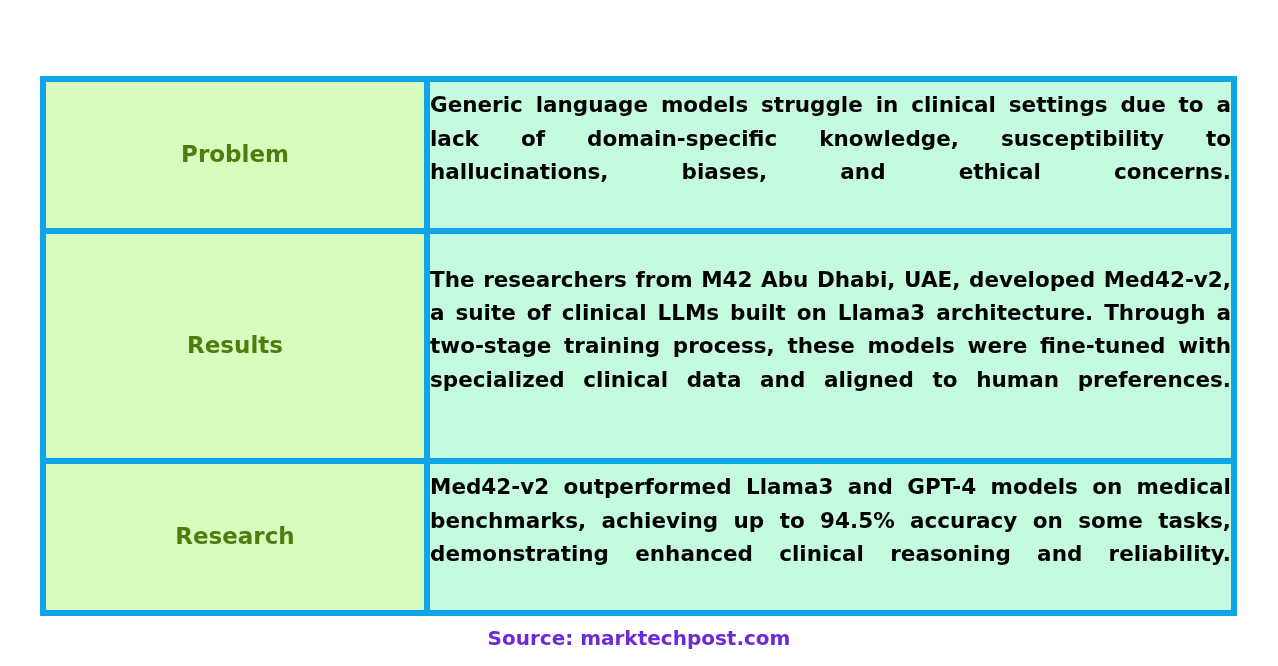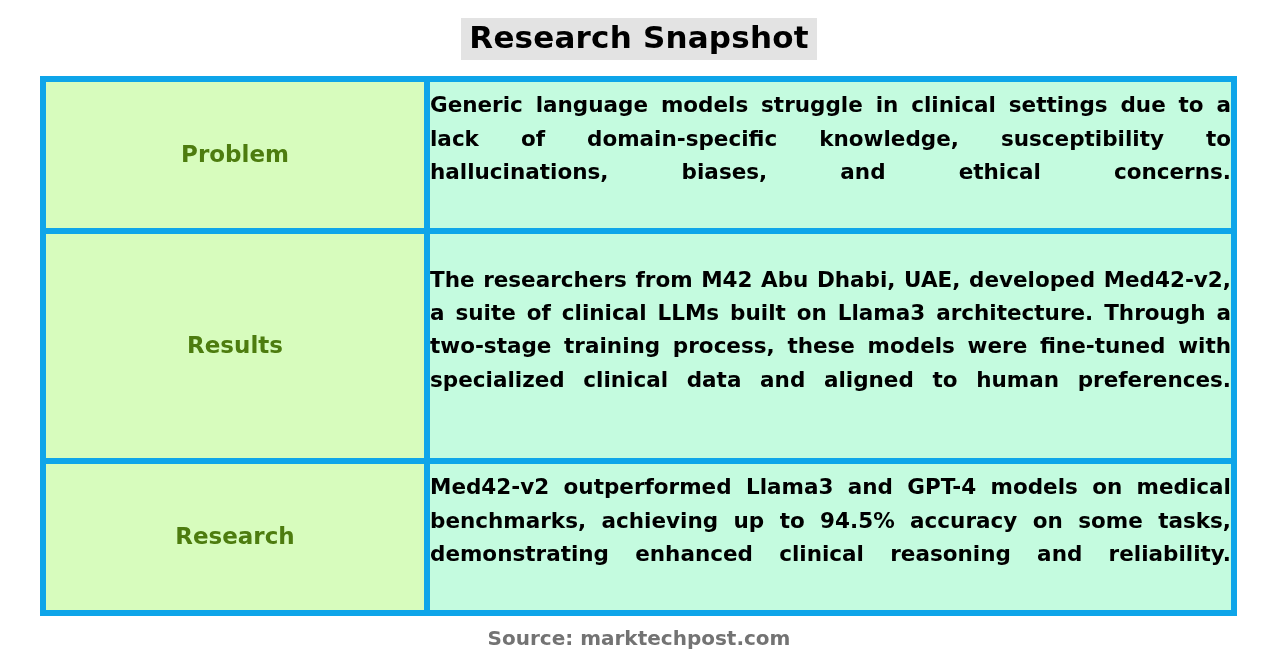--- a/index.html
+++ b/index.html
@@ -96,31 +96,28 @@
 
   
   .source {
     position: absolute;
     left: 0;
     top: 626px;
     width: 1278px;
     text-align: center;
     font-size: 20px;
     font-weight: bold;
-    color: #737373;
+    color: #6d28d9;
   }
 </style>
 </head>
 <body>
 
 <div class="page">
 
-  <div class="title-wrap">
-    <span class="title">Research Snapshot</span>
-  </div>
 
   <table class="snapshot-table">
     <tbody>
       <tr class="row-problem">
         <td class="label-cell">
           <span class="label-text">Problem</span>
         </td>
         <td class="body-cell">
           <p class="body-text">Generic language models struggle in clinical settings due to a lack of domain-specific knowledge, susceptibility to hallucinations, biases, and ethical concerns.</p>
         </td>

